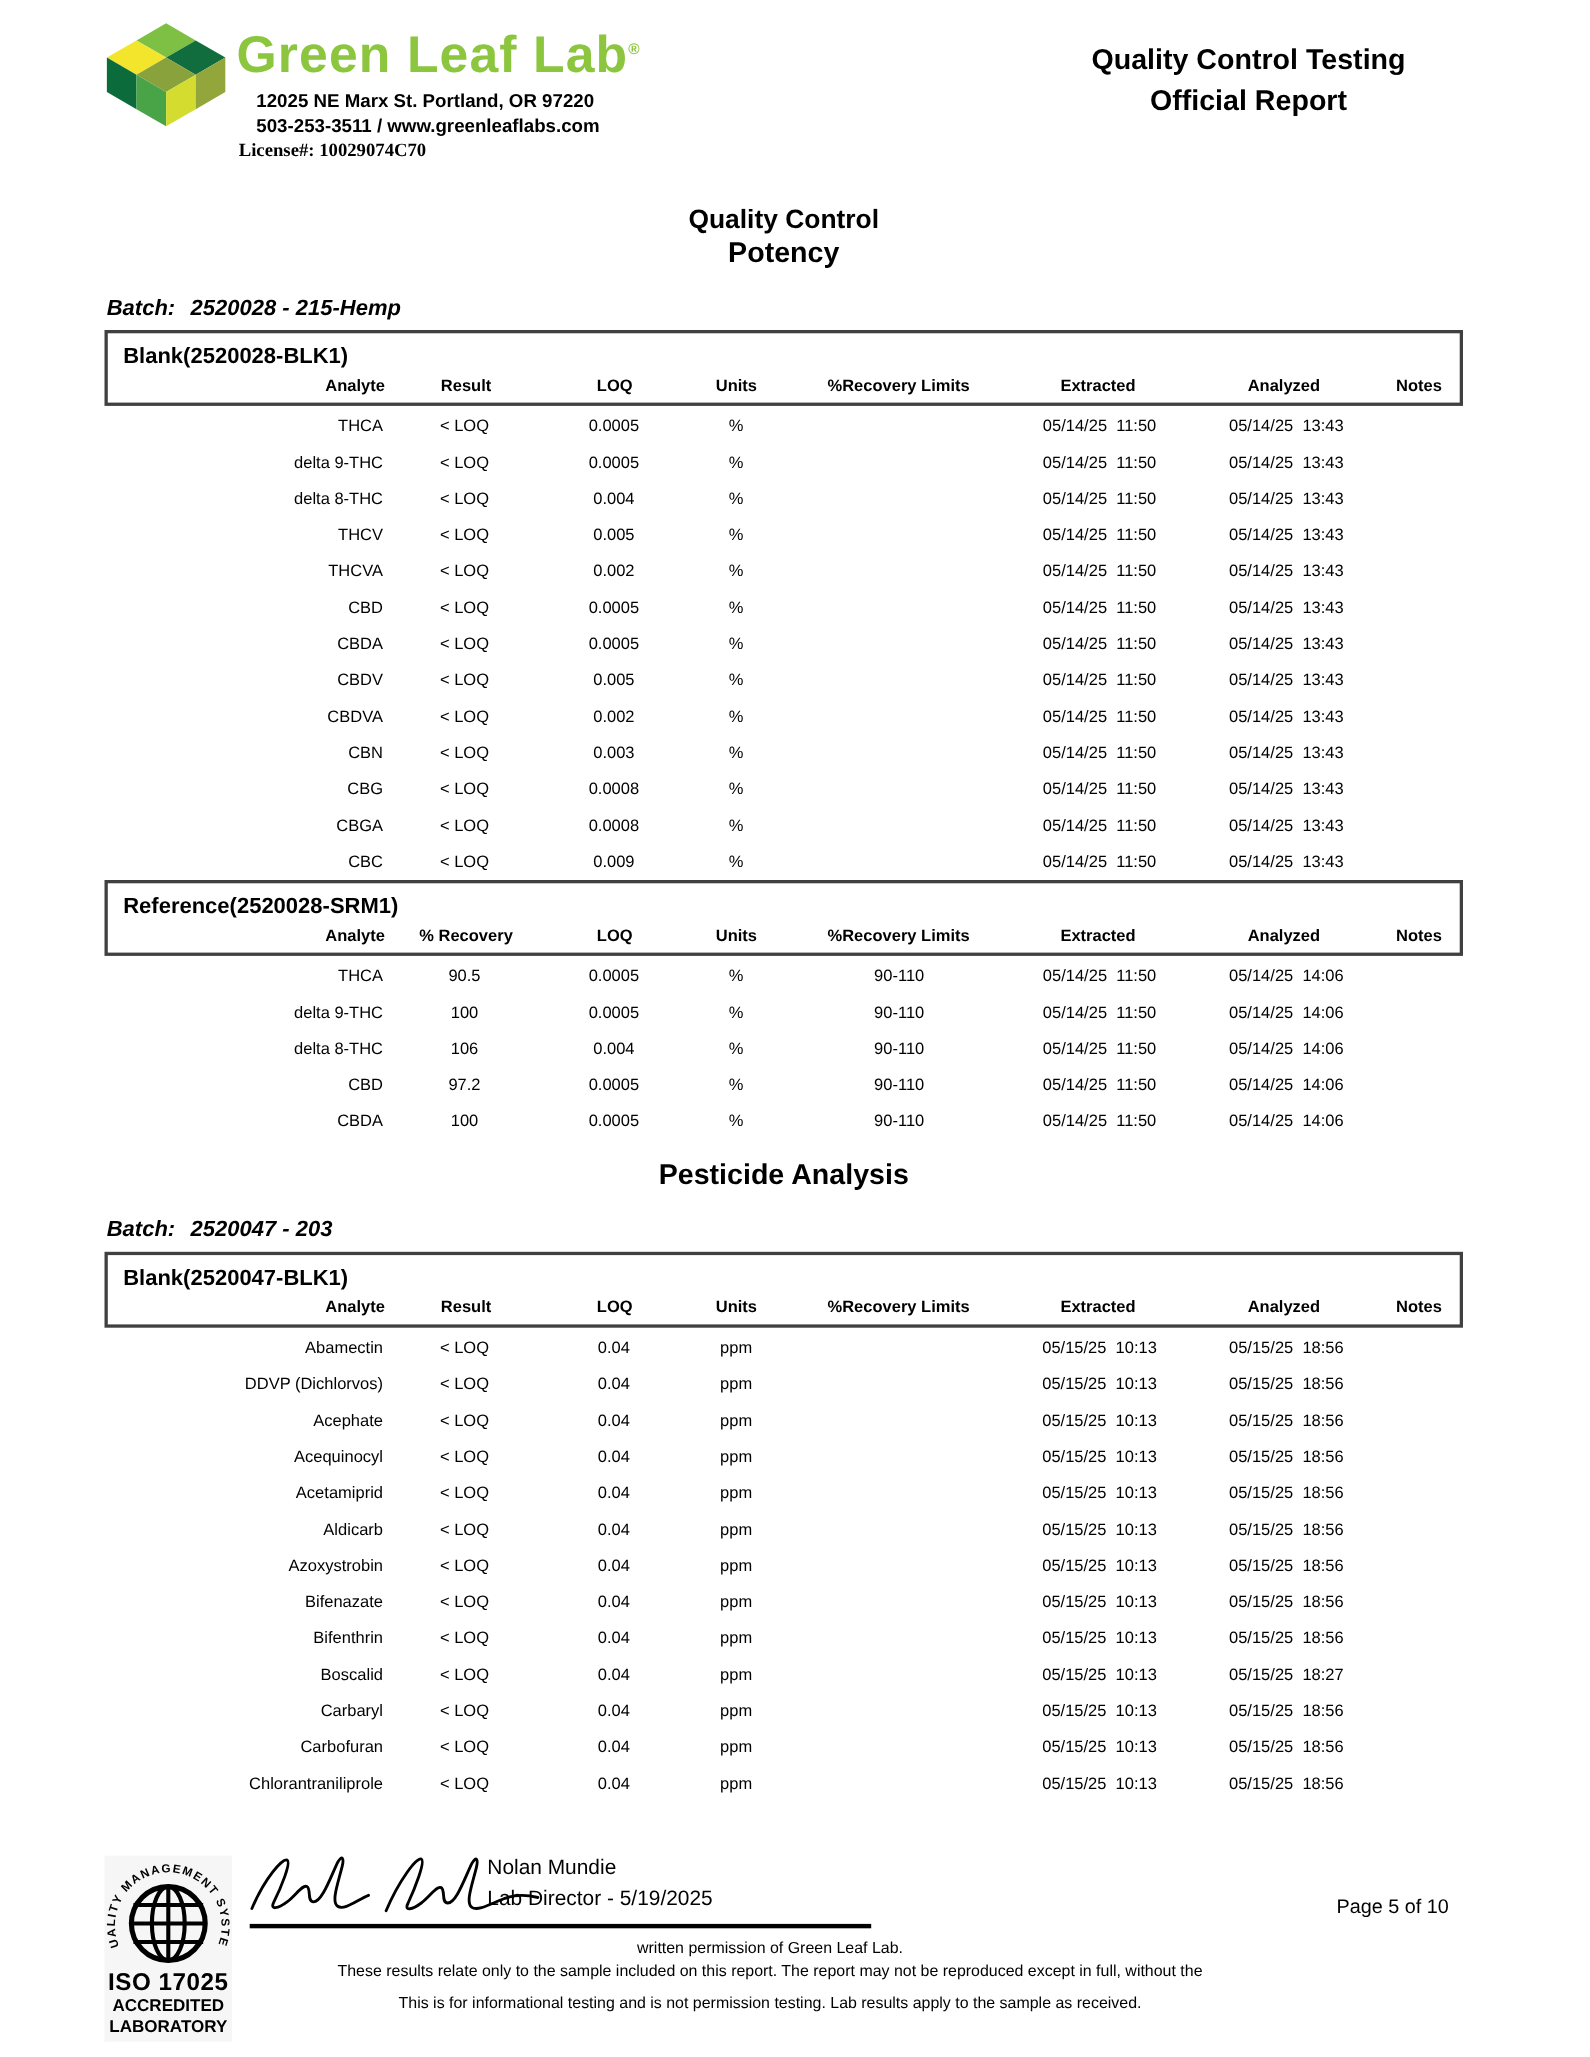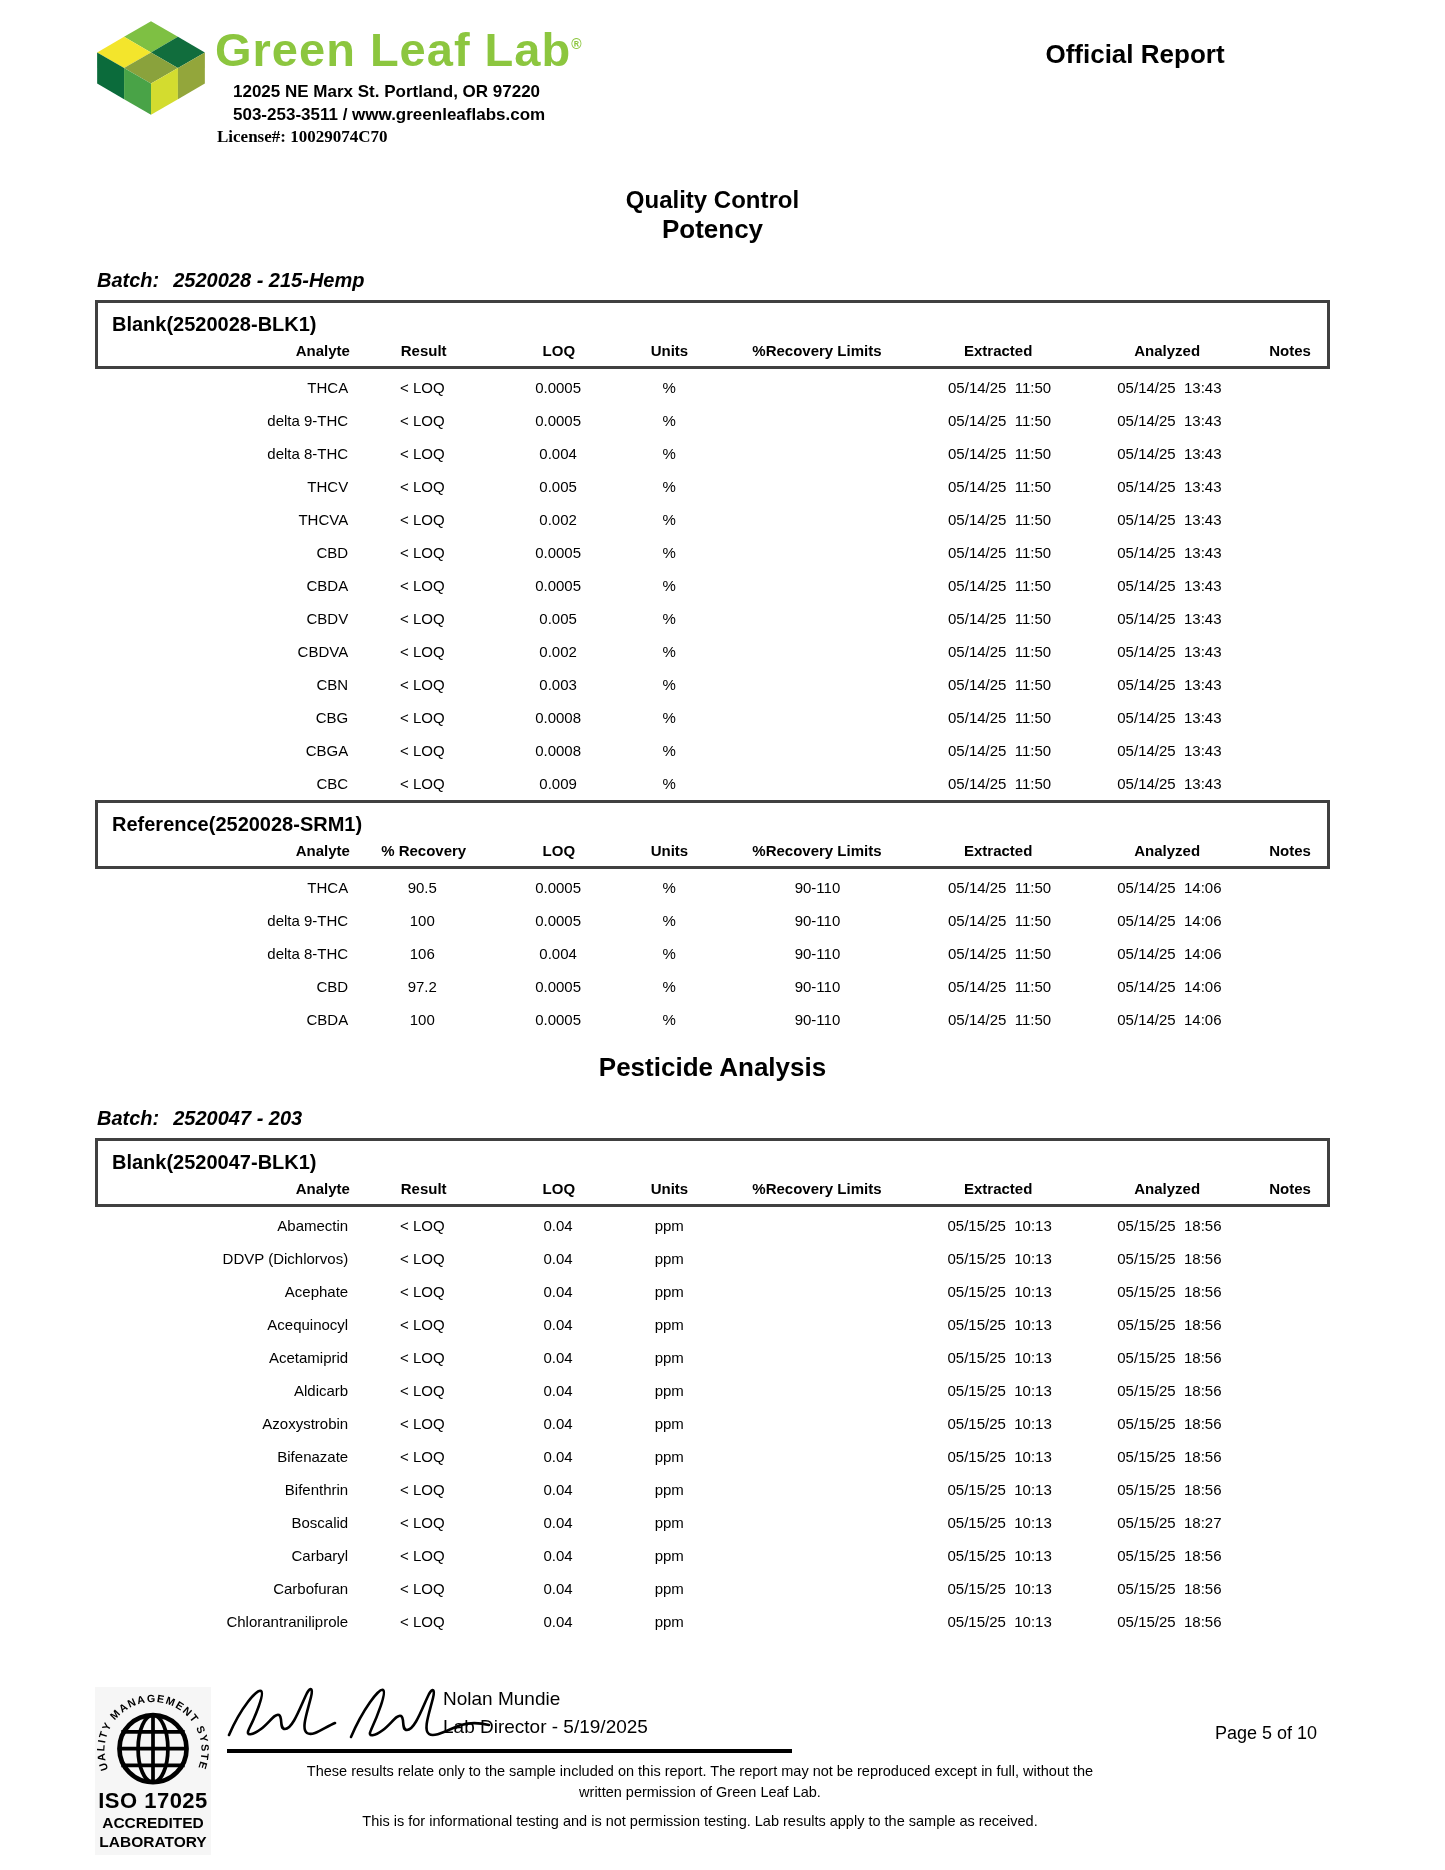--- a/index.html
+++ b/index.html
@@ -75,20 +75,21 @@
         <polygon points="77,45.5 102,31 102,60 77,74.5" fill="#93A63B"></polygon>
       </svg>
       <div class="brand-col">
         <div class="brand-name"><span>Green Leaf Lab</span><sup>®</sup></div>
         <div class="addr">12025 NE Marx St. Portland, OR 97220</div>
         <div class="addr">503-253-3511 / www.greenleaflabs.com</div>
         <div class="license">License#: 10029074C70</div>
       </div>
     </div>
     <div class="report-title">
+      <div>Quality Control Testing</div>
       <div>Official Report</div>
     </div>
   </div>
 
   <div class="main-title">Quality Control</div>
   <div class="sub-title">Potency</div>
 
   <div class="batch">
     <span>Batch:</span><span class="bv">2520028 - 215-Hemp</span>
   </div>
@@ -492,19 +493,19 @@
     <div class="sig-line"></div>
 
     <div class="signer">
       <div>Nolan Mundie</div>
       <div>Lab Director - 5/19/2025</div>
     </div>
 
     <div class="pagenum">Page 5 of 10</div>
 
     <div class="disclaimer">
+      <div>written permission of Green Leaf Lab.</div>
       <div>These results relate only to the sample included on this report. The report may not be reproduced except in full, without the</div>
-      <div>written permission of Green Leaf Lab.</div>
       <div class="d3">This is for informational testing and is not permission testing. Lab results apply to the sample as received.</div>
     </div>
   </div>
 
 </div>
 
 </body></html>

